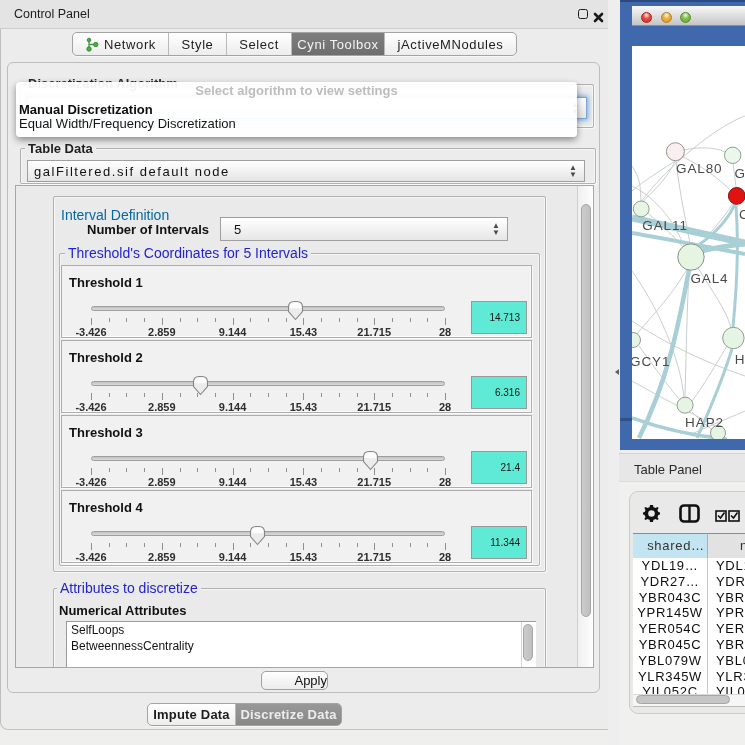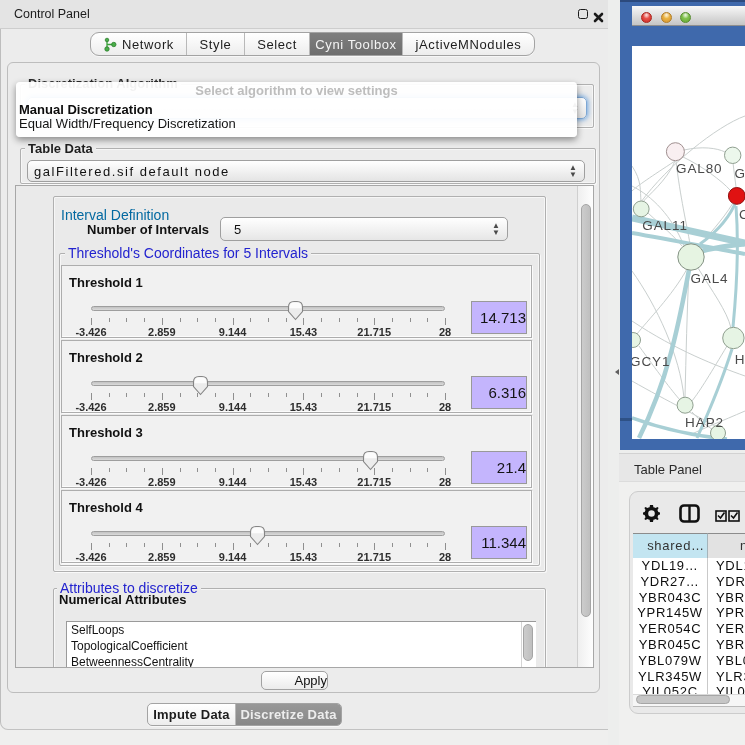--- a/index.html
+++ b/index.html
@@ -14,55 +14,55 @@
         border-bottom:1px solid #cdcdcd;}
   #titlebar .t{position:absolute;left:14px;top:7px;font-size:12.5px;color:#1c1c1c;}
   #btn-float{left:578px;top:9px;width:8px;height:8px;border:1.8px solid #1a1a1a;border-radius:2.5px;}
   
   .seg{display:flex;border:1px solid #a3a3a3;border-radius:5px;overflow:hidden;
        background:linear-gradient(#ffffff,#ededed);box-shadow:0 1px 0 rgba(255,255,255,.6);}
   .seg div{display:flex;align-items:center;justify-content:center;font-size:13px;letter-spacing:0.6px;
        color:#1d1d1d;border-right:1px solid #b9b9b9;box-sizing:border-box;}
   .seg div:last-child{border-right:none;}
   .seg div.sel{background:linear-gradient(#7e7e7e,#6e6e6e);color:#f4f4f4;}
-  #toptabs{left:90px;top:32px;height:22px;border-radius:9px;}
+  #toptabs{left:72px;top:32px;height:22px;}
   #bottabs{left:147px;top:703px;height:21px;}
   #bottabs div{font-weight:bold;letter-spacing:0.2px;}
   #bottabs div.sel{background:linear-gradient(#989898,#888888);color:#ededed;}
   
   #panel{left:7px;top:62px;width:593px;height:631px;background:#ececec;
          border:1px solid #bdbdbd;border-radius:6px;box-sizing:border-box;}
   
   .group{position:absolute;border:1px solid #b0b0b0;border-radius:2px;
          box-shadow:inset 0 0 0 1px rgba(255,255,255,.55),1px 1px 0 rgba(255,255,255,.7);}
   .gtitle{position:absolute;font-size:13px;padding:0 3px;white-space:nowrap;}
   
-  .combo{position:absolute;border:1px solid #9f9f9f;border-radius:5px;
+  .combo{position:absolute;border:1px solid #9f9f9f;border-radius:0;
          background:linear-gradient(#ffffff,#e4e4e4);box-sizing:border-box;
          font-size:13px;color:#111;}
   .combo .txt{position:absolute;left:13px;top:50%;transform:translateY(-50%);letter-spacing:1.1px;}
   .combo .arr{position:absolute;right:7px;top:50%;transform:translateY(-50%);
         font-size:8px;line-height:7px;color:#4a4a4a;letter-spacing:0;text-align:center;}
   
   #scrollpane{left:15px;top:185px;width:579px;height:483px;background:#eaeaea;
         border:1px solid #a7a7a7;box-sizing:border-box;overflow:hidden;}
   .vtrack{position:absolute;background:linear-gradient(to right,#efefef,#ffffff);
         border-left:1px solid #cfcfcf;}
   .vthumb{position:absolute;background:linear-gradient(to right,#cccccc,#bfbfbf);
         border:1px solid #a5a5a5;border-radius:6px;box-sizing:border-box;}
   
   .tbox{position:absolute;left:45px;width:471px;height:73px;background:#f1f1f1;
         border:1px solid #adadad;box-shadow:inset -1px -1px 0 #fbfbfb,1px 1px 0 rgba(255,255,255,.8);
         box-sizing:border-box;}
   .tbox .lbl{position:absolute;left:7px;top:9px;font-size:13px;font-weight:bold;color:#111;}
   .track{position:absolute;left:29px;top:39.5px;width:354px;height:5.5px;border-radius:3px;
         background:linear-gradient(#c2c2c2,#dadada);border:1px solid #9e9e9e;box-sizing:border-box;}
-  .field{position:absolute;left:409px;top:35px;width:56px;height:33px;background:#c4b5fd;
-        border:1px solid #999;box-sizing:border-box;font-size:15px;color:#141414;
-        text-align:right;line-height:31px;}
+  .field{position:absolute;left:409px;top:35px;width:56px;height:33px;background:#5eead4;
+        border:1px solid #999;box-sizing:border-box;font-size:10px;color:#141414;
+        text-align:right;line-height:31px;padding-right:6px;}
   .tlabel{position:absolute;font-size:11px;font-weight:bold;color:#2e2e2e;transform:translateX(-50%);top:60px;}
   .thumb{position:absolute;top:28px;}
   
   #numlist{position:absolute;left:50px;top:435px;width:470px;height:47px;background:#fff;
         border:1px solid #9a9a9a;box-sizing:border-box;font-size:12px;color:#131313;}
   #numlist div{padding-left:4px;height:16px;line-height:16px;}
   #applybtn{left:261px;top:671px;width:67px;height:19px;border:1px solid #a2a2a2;border-radius:5px;
         background:linear-gradient(#ffffff,#ebebeb);font-size:13px;color:#111;text-align:right;
         line-height:18px;box-sizing:border-box;}
   
@@ -297,24 +297,23 @@
         <div class="tlabel" style="left:383.0px;">28</div>
         <div class="thumb" style="left:186.9px;top:34px;"><svg width="17" height="21" viewBox="0 0 17 21">
             <path d="M1.5 7 Q1.5 1.5 7 1.5 L10 1.5 Q15.5 1.5 15.5 7 L15.5 11.5 L8.5 19.5 L1.5 11.5 Z" fill="#ececec" stroke="#858585" stroke-width="1.1"></path>
             <path d="M2.6 7 Q2.6 2.6 7.2 2.6 L9.8 2.6 Q14.4 2.6 14.4 7 L14.4 8.2 L2.6 8.2 Z" fill="#fcfcfc"></path>
           </svg></div>
         <div class="field">11.344</div>
       </div>
 
     <div class="group" style="left:37px;top:402px;width:491px;height:120px;"></div>
     <div class="gtitle" style="left:41px;top:394px;color:#2323cf;background:#eaeaea;font-size:14px;">Attributes to discretize</div>
-    <div class="abs" style="left:43px;top:406px;font-size:13px;font-weight:bold;color:#111;">Numerical Attributes</div>
+    <div class="abs" style="left:43px;top:417px;font-size:13px;font-weight:bold;color:#111;">Numerical Attributes</div>
     <div id="numlist">
       <div>SelfLoops</div>
-      <div>TopologicalCoefficient</div>
       <div>BetweennessCentrality</div>
     </div>
     <div class="vtrack" style="left:505px;top:436px;width:14px;height:45px;background:#fff;border-left:1px solid #d5d5d5;"></div>
     <div class="vthumb" style="left:507px;top:438px;width:10px;height:37px;"></div>
 
     <div class="vtrack" style="left:561px;top:0;width:16px;height:481px;"></div>
     <div class="vthumb" style="left:565px;top:18px;width:10px;height:413px;"></div>
   </div>
 
   <div class="abs" id="applybtn">Apply</div>

